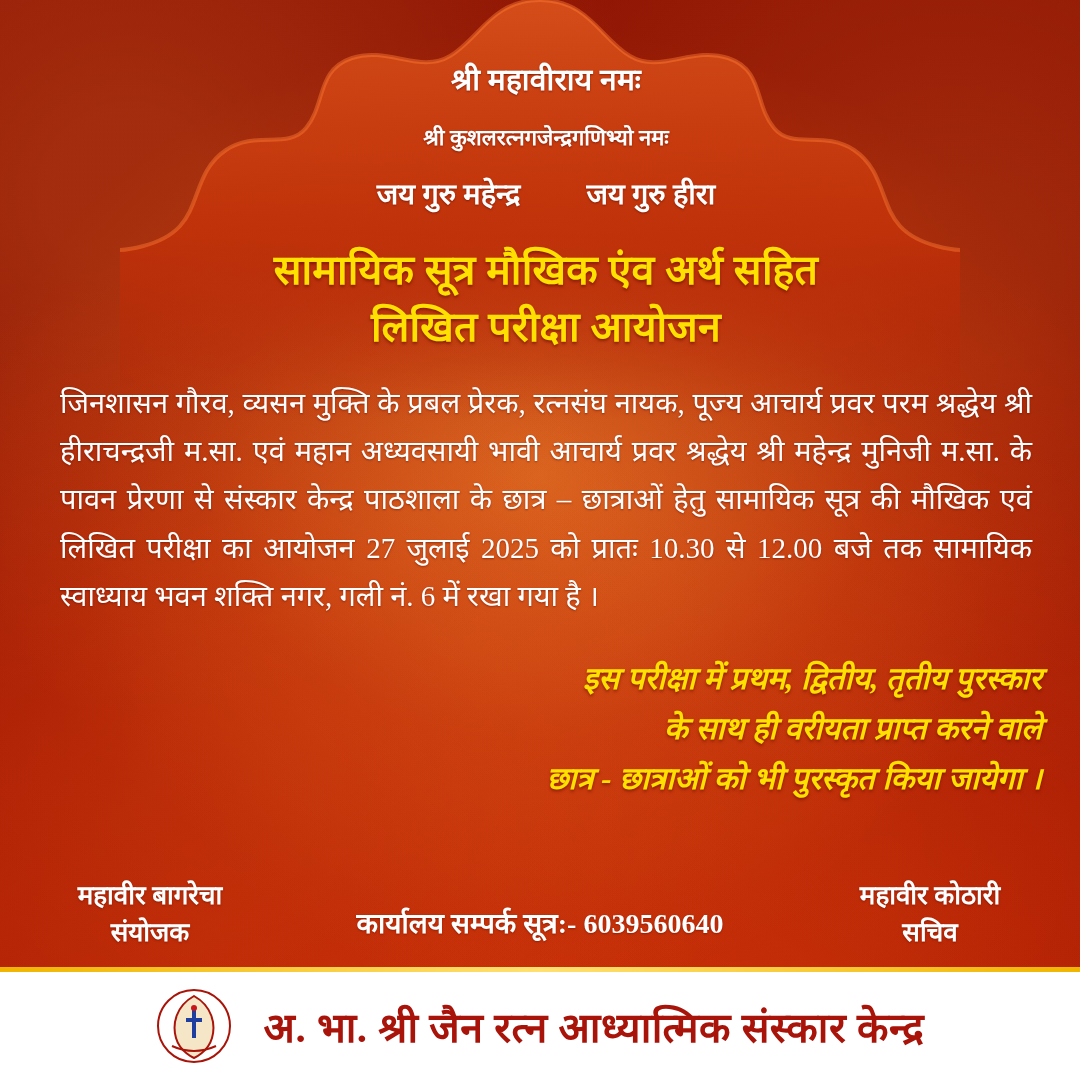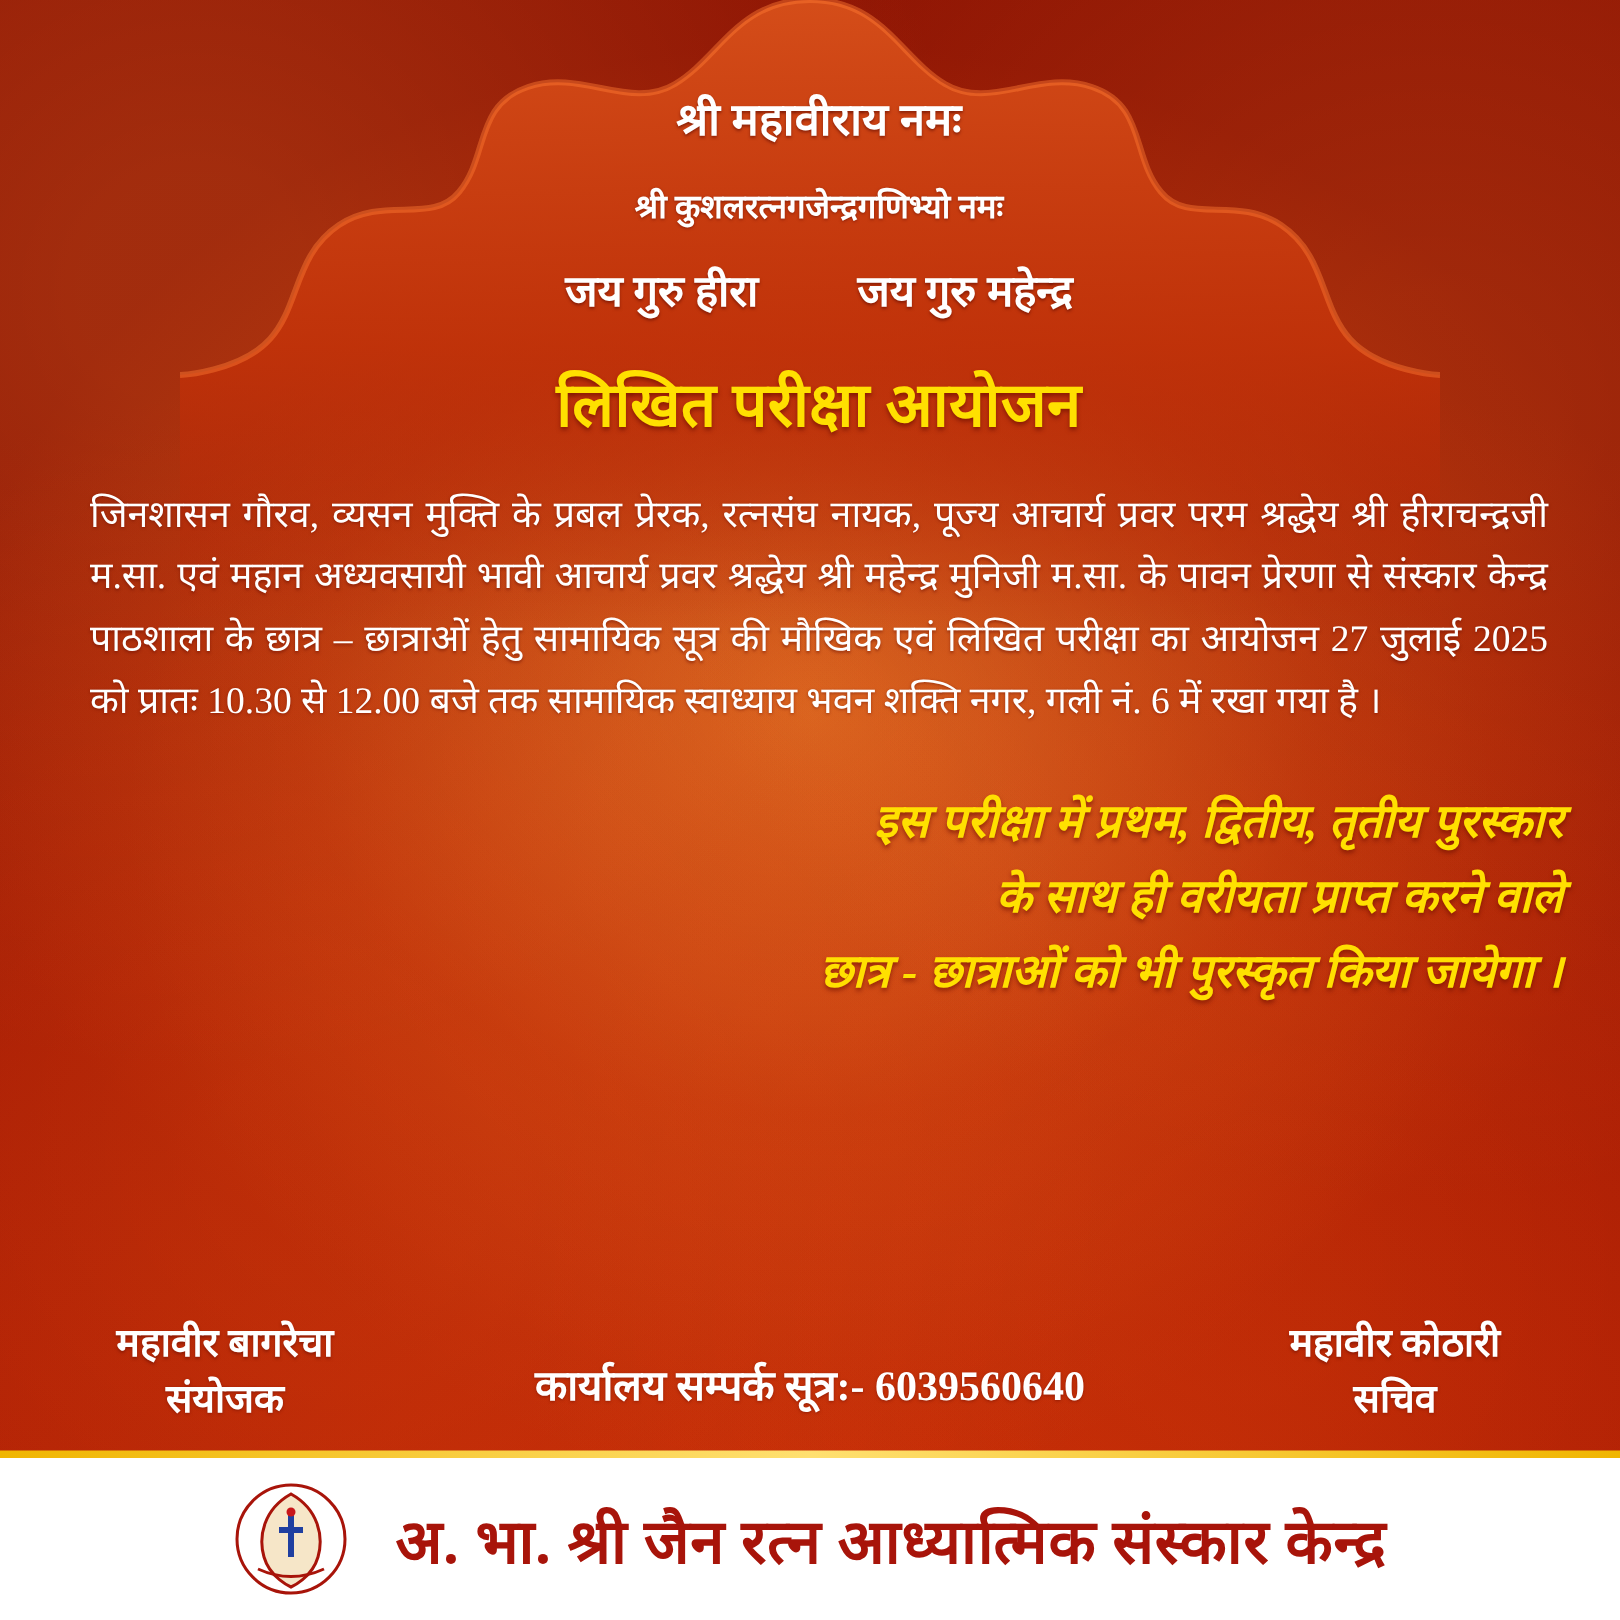--- a/index.html
+++ b/index.html
@@ -98,21 +98,21 @@
     font-weight: bold;
     line-height: 1.38;
     letter-spacing: .3px;
     text-shadow: 0 2px 3px rgba(110,15,0,.65);
   }
 
   .body-text {
     margin: 24px auto 0;
     width: 972px;
     color: #ffffff;
-    font-size: 25px;
+    font-size: 29px;
     line-height: 1.66;
     text-align: justify;
     text-shadow: 0 1px 2px rgba(100,12,0,.5);
   }
 
   .prize-block {
     margin-top: 34px;
     text-align: right;
     color: #ffe000;
     font-size: 31px;
@@ -216,26 +216,27 @@
                C764,170 760,204 780,226 C800,248 840,250 840,250" fill="none" stroke="#ff7a33" stroke-opacity="0.45" stroke-width="4"></path>
     </svg>
   </div>
 
   <div class="content">
 
     <div class="invocation">
       <div class="inv-line-1">श्री महावीराय नमः</div>
       <div class="inv-line-2">श्री कुशलरत्नगजेन्द्रगणिभ्यो नमः</div>
       <div class="guru-row">
+        <span>जय गुरु महेन्द्र</span>
         <span>जय गुरु हीरा</span>
-        <span>जय गुरु महेन्द्र</span>
       </div>
     </div>
 
     <div class="title-block">
+      <div class="title-line">सामायिक सूत्र मौखिक एंव अर्थ सहित</div>
       <div class="title-line">लिखित परीक्षा आयोजन</div>
     </div>
 
     <div class="body-text">जिनशासन गौरव, व्यसन मुक्ति के प्रबल प्रेरक, रत्नसंघ नायक, पूज्य आचार्य प्रवर परम श्रद्धेय श्री हीराचन्द्रजी म.सा. एवं महान अध्यवसायी भावी आचार्य प्रवर श्रद्धेय श्री महेन्द्र मुनिजी म.सा. के पावन प्रेरणा से संस्कार केन्द्र पाठशाला के छात्र – छात्राओं हेतु सामायिक सूत्र की मौखिक एवं लिखित परीक्षा  का आयोजन 27 जुलाई 2025 को प्रातः 10.30 से 12.00 बजे तक सामायिक स्वाध्याय भवन शक्ति नगर, गली नं. 6 में रखा गया है ।</div>
 
     <div class="prize-block">
       <div>इस परीक्षा में प्रथम, द्वितीय, तृतीय पुरस्कार</div>
       <div>के साथ ही वरीयता प्राप्त करने वाले</div>
       <div>छात्र - छात्राओं को भी पुरस्कृत किया जायेगा ।</div>
     </div>

